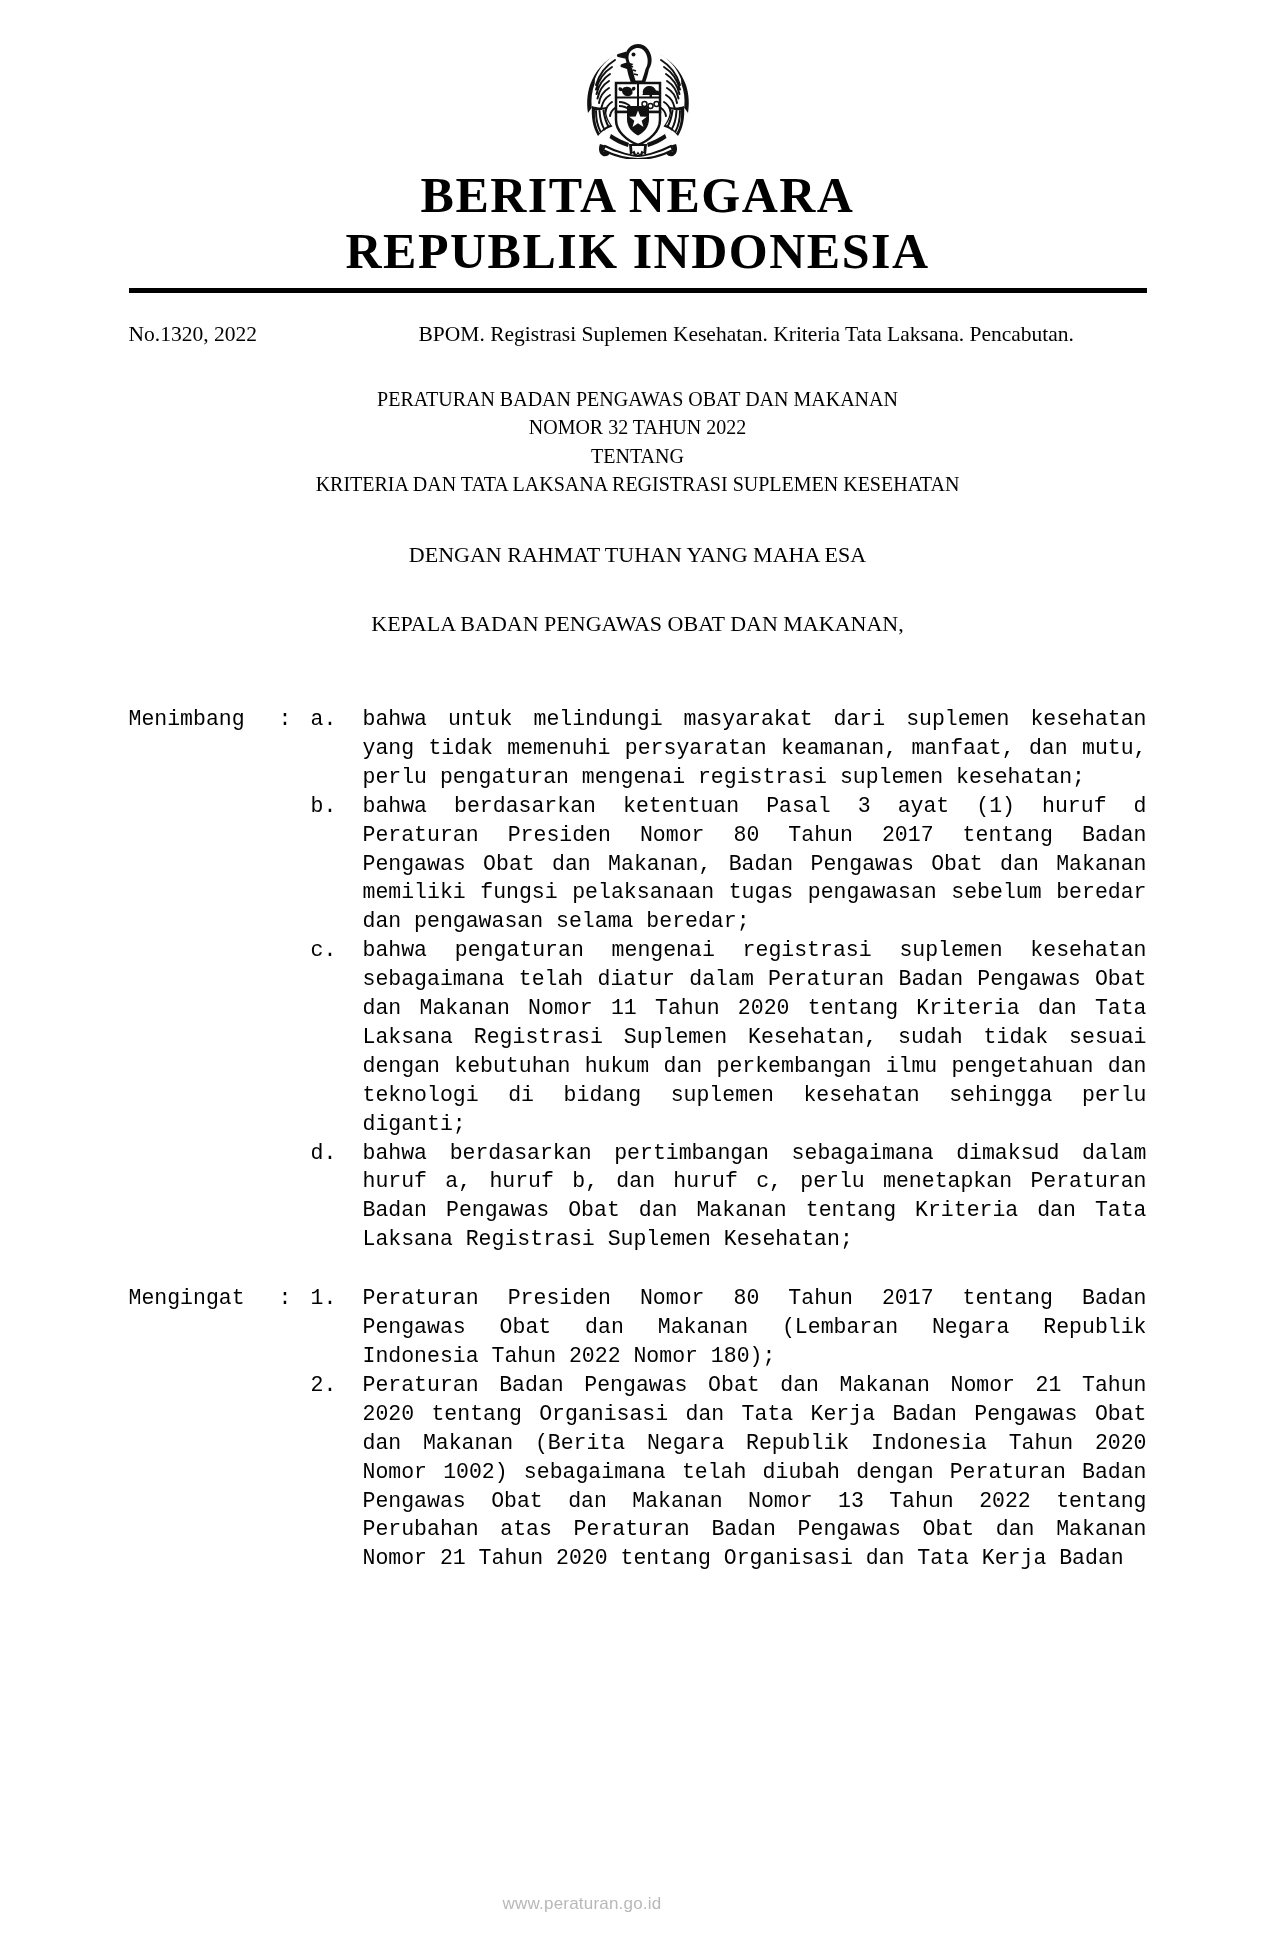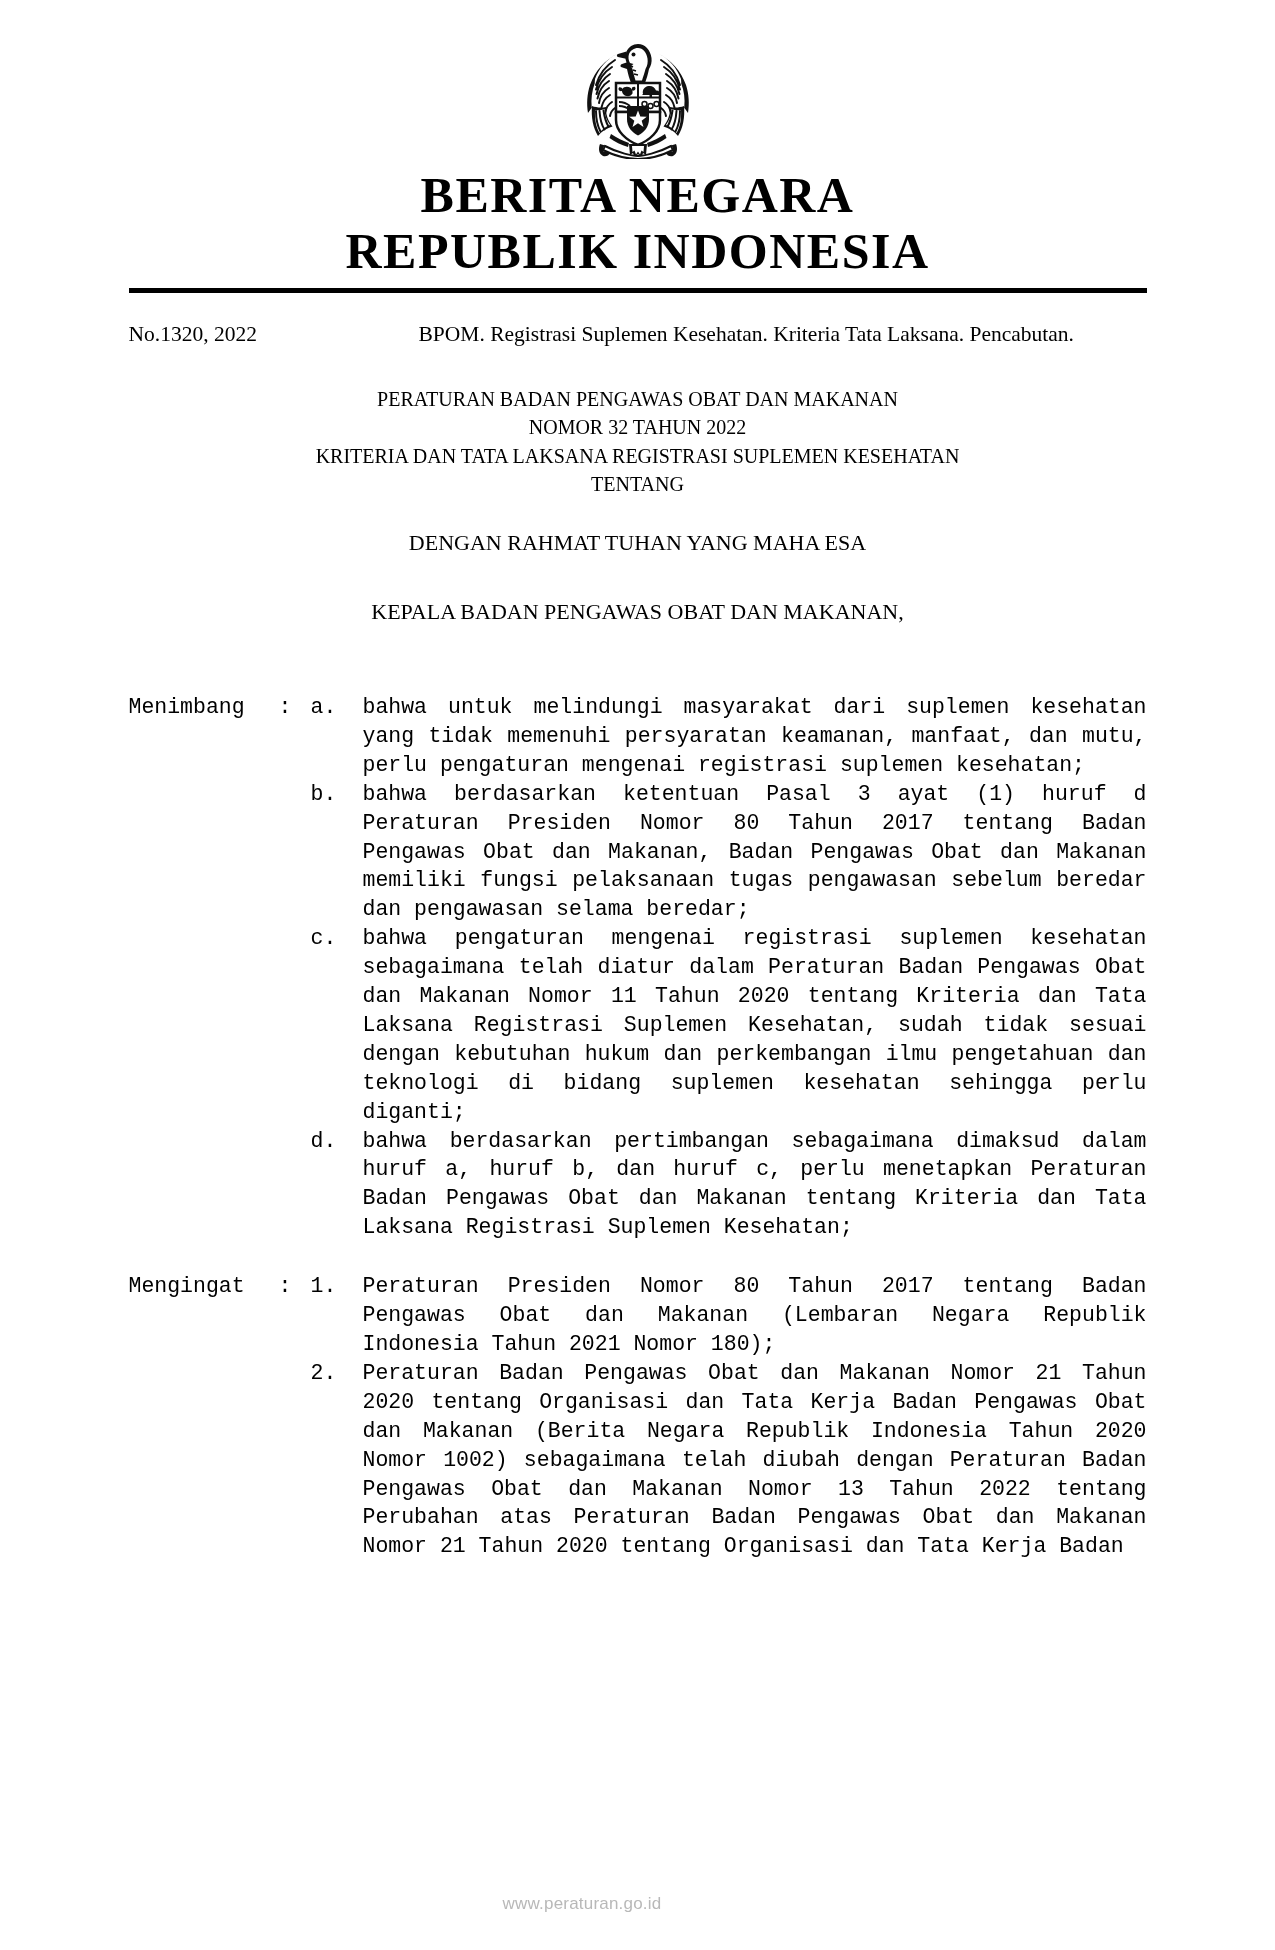--- a/index.html
+++ b/index.html
@@ -79,21 +79,21 @@
     width: 1018px;
     margin: 36px auto 0 auto;
     text-align: center;
     font-size: 20px;
     line-height: 1.42;
   }
   .titleblock div { white-space: nowrap; }
 
   .blessing {
     width: 1018px;
-    margin: 28px auto 0 auto;
+    margin: 40px auto 0 auto;
     text-align: center;
     font-size: 22px;
     line-height: 1.42;
   }
   .authority {
     width: 1018px;
     margin: 38px auto 0 auto;
     text-align: center;
     font-size: 22px;
     line-height: 1.42;
@@ -231,22 +231,22 @@
   <hr class="rule">
 
   <div class="idline">
     <div class="no">No.1320, 2022</div>
     <div class="subject">BPOM. Registrasi Suplemen Kesehatan. Kriteria Tata Laksana. Pencabutan.</div>
   </div>
 
   <div class="titleblock">
     <div>PERATURAN BADAN PENGAWAS OBAT DAN MAKANAN</div>
     <div>NOMOR 32 TAHUN 2022</div>
+    <div>TENTANG</div>
     <div>KRITERIA DAN TATA LAKSANA REGISTRASI SUPLEMEN KESEHATAN</div>
-    <div>TENTANG</div>
   </div>
 
   <div class="blessing">DENGAN RAHMAT TUHAN YANG MAHA ESA</div>
 
   <div class="authority">KEPALA BADAN PENGAWAS OBAT DAN MAKANAN,</div>
 
   <div class="clauses">
 
     <div class="section">
       <div class="section-row">
@@ -273,21 +273,21 @@
         <div class="marker">d.</div>
         <div class="clause-text">bahwa berdasarkan pertimbangan sebagaimana dimaksud dalam huruf a, huruf b, dan huruf c, perlu menetapkan Peraturan Badan Pengawas Obat dan Makanan tentang Kriteria dan Tata Laksana Registrasi Suplemen Kesehatan;</div>
       </div>
     </div>
 
     <div class="section">
       <div class="section-row">
         <div class="lbl">Mengingat</div>
         <div class="colon">:</div>
         <div class="marker">1.</div>
-        <div class="clause-text">Peraturan Presiden Nomor 80 Tahun 2017 tentang Badan Pengawas Obat dan Makanan (Lembaran Negara Republik Indonesia Tahun 2021 Nomor 180);</div>
+        <div class="clause-text">Peraturan Presiden Nomor 80 Tahun 2017 tentang Badan Pengawas Obat dan Makanan (Lembaran Negara Republik Indonesia Tahun 2022 Nomor 180);</div>
       </div>
       <div class="section-row">
         <div class="lbl"></div>
         <div class="colon"></div>
         <div class="marker">2.</div>
         <div class="clause-text">Peraturan Badan Pengawas Obat dan Makanan Nomor 21 Tahun 2020 tentang Organisasi dan Tata Kerja Badan Pengawas Obat dan Makanan (Berita Negara Republik Indonesia Tahun 2020 Nomor 1002) sebagaimana telah diubah dengan Peraturan Badan Pengawas Obat dan Makanan Nomor 13 Tahun 2022 tentang Perubahan atas Peraturan Badan Pengawas Obat dan Makanan Nomor 21 Tahun 2020 tentang Organisasi dan Tata Kerja Badan</div>
       </div>
     </div>
 
   </div>

